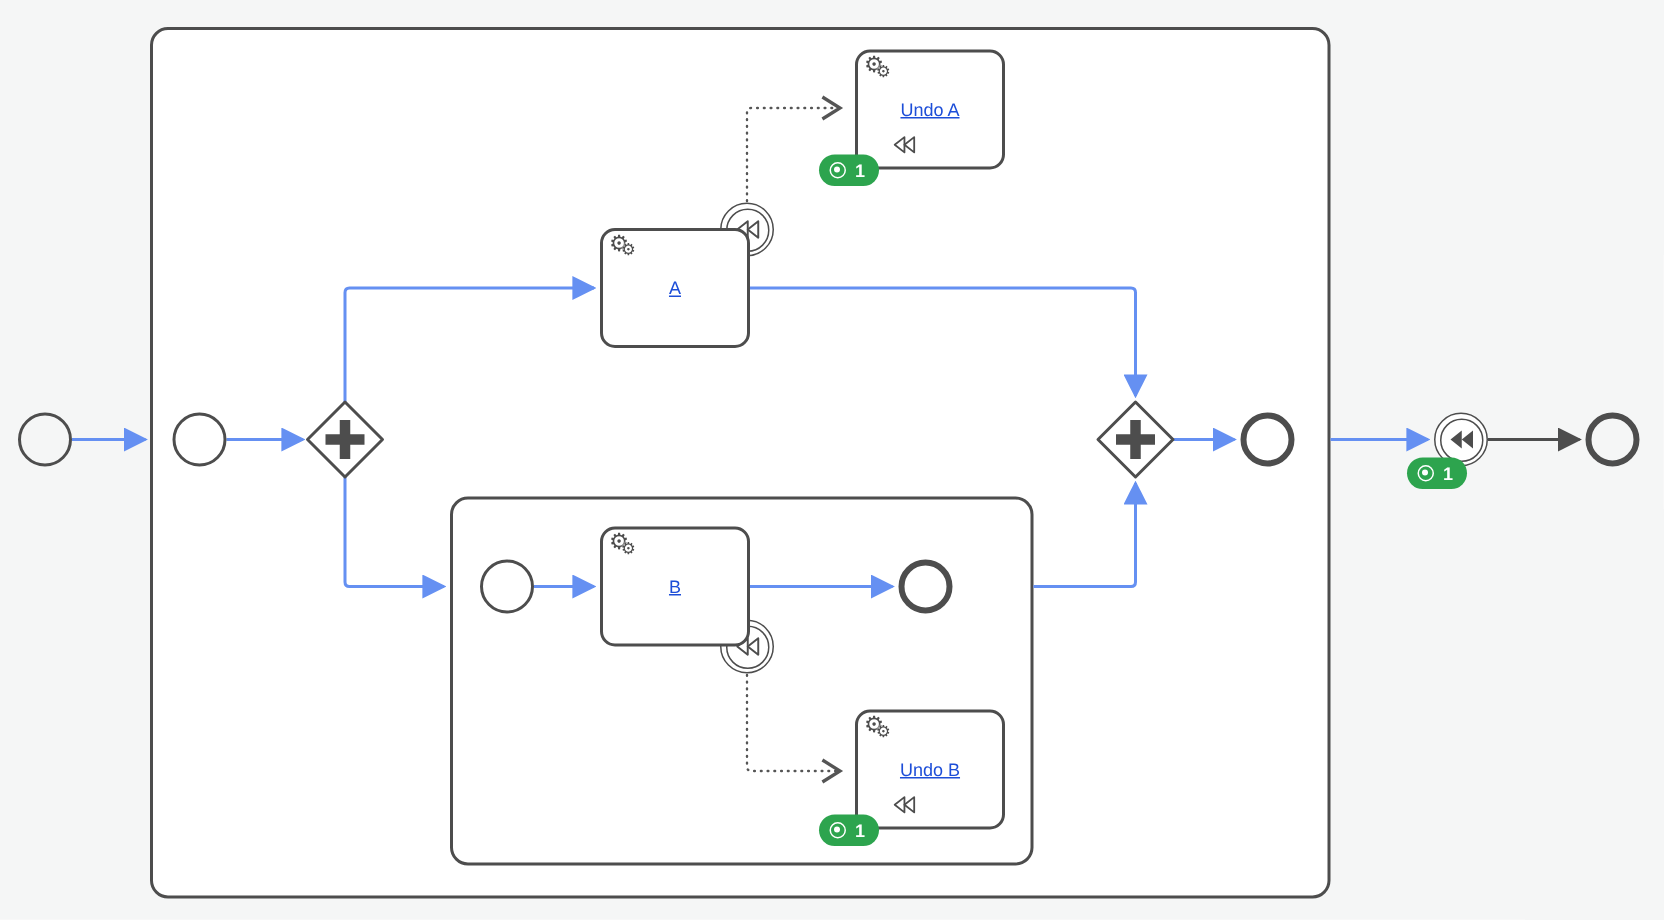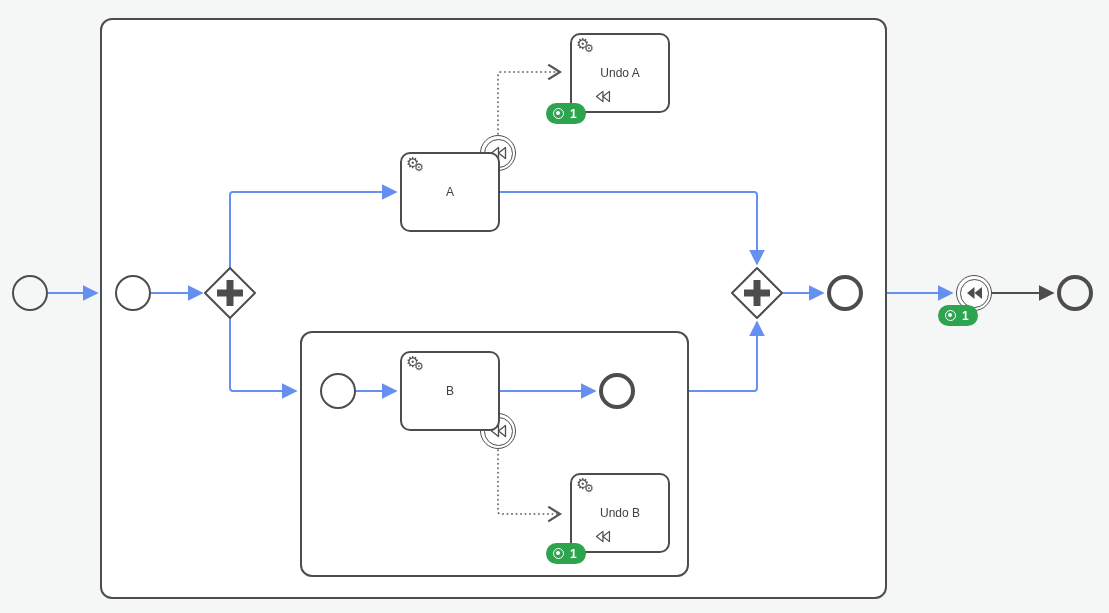--- a/index.html
+++ b/index.html
@@ -11,21 +11,21 @@
     position:absolute;background:#ffffff;border:2px solid #4d4d4d;
     border-radius:12px;box-sizing:border-box;z-index:1;
   }
   .overlay{position:absolute;left:0;top:0;z-index:2;}
   .task{
     position:absolute;width:100px;height:80px;background:#ffffff;
     border:2px solid #4d4d4d;border-radius:10px;box-sizing:border-box;z-index:3;
   }
   .task-label{
     position:absolute;inset:0;display:flex;align-items:center;justify-content:center;
-    font-size:12px;color:#404040;
+    font-size:12px;color:#1d4ed8;text-decoration:underline;
   }
   .gears{position:absolute;top:1px;left:4px;color:#4d4d4d;line-height:1;z-index:1;}
   .g1{font-size:15px;}
   .g2{font-size:11px;position:absolute;left:8px;top:7px;text-shadow:0 0 2px #fff,0 0 2px #fff;}
   .comp-marker{position:absolute;left:22px;bottom:8px;}
   .event{
     position:absolute;width:36px;height:36px;border-radius:50%;background:#ffffff;
     border:2px solid #4d4d4d;box-sizing:border-box;z-index:3;
   }
   .event.gray{background:#f5f6f6;}

